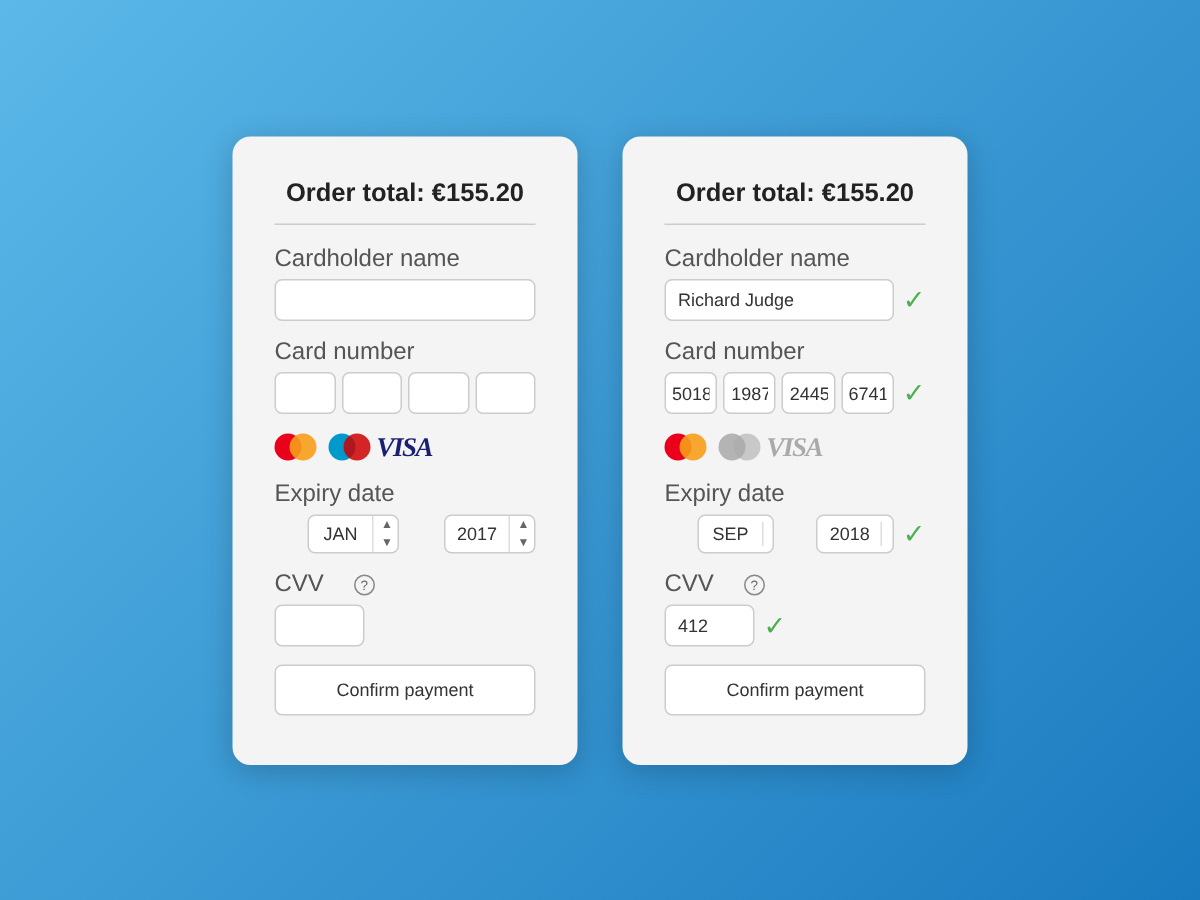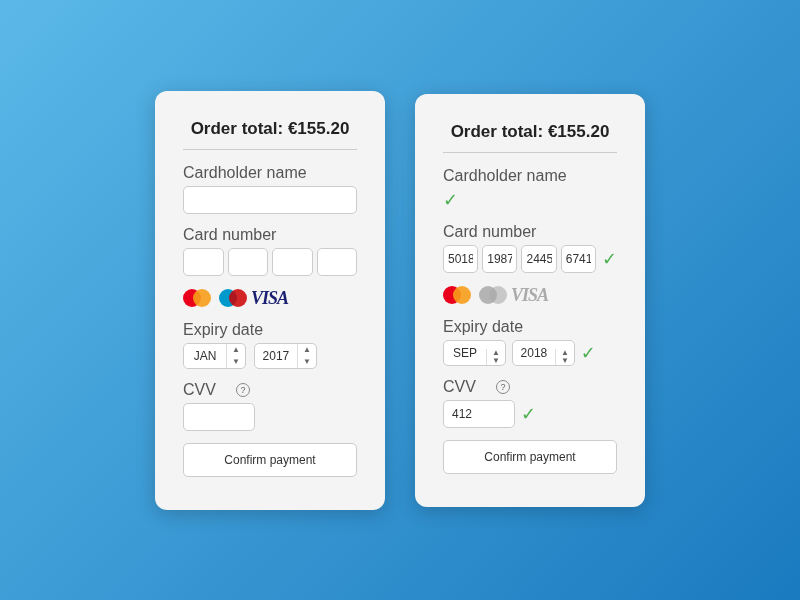--- a/index.html
+++ b/index.html
@@ -148,21 +148,22 @@
       display: flex;
       gap: 8px;
     }
 
     .stepper-input {
       display: flex;
       border: 1px solid #ccc;
       border-radius: 5px;
       background: #fff;
       overflow: hidden;
-      align-items: flex-end;
+      align-items: center;
+      margin-left: 22px;
     }
 
     .stepper-input input {
       border: none;
       outline: none;
       width: 42px;
       text-align: center;
       font-size: 12px;
       padding: 5px 2px;
       background: transparent;
@@ -201,21 +202,21 @@
       border: 1px solid #888;
       font-size: 9px;
       display: flex;
       align-items: center;
       justify-content: center;
       color: #666;
       cursor: pointer;
     }
 
     .cvv-input {
-      width: 72px;
+      width: 60px;
     }
 
     .confirm-btn {
       width: 100%;
       padding: 9px;
       border: 1px solid #ccc;
       border-radius: 5px;
       background: #fff;
       font-size: 12px;
       color: #333;
@@ -317,20 +318,21 @@
   <button class="confirm-btn">Confirm payment</button>
 </div>
 
 <div class="card">
   <div class="order-total">Order total: €155.20</div>
   <hr class="divider">
 
   <div class="field-group">
     <label class="field-label">Cardholder name</label>
     <div class="field-row-with-check">
+      <input class="text-input" type="text" value="Richard Judge" style="">
       <span class="check-icon">✓</span>
     </div>
   </div>
 
   <div class="field-group">
     <label class="field-label">Card number</label>
     <div class="field-row-with-check">
       <div class="card-number-row" style="flex:1;">
         <input class="text-input" type="text" value="5018" maxlength="4" style="">
         <input class="text-input" type="text" value="1987" maxlength="4" style="">

